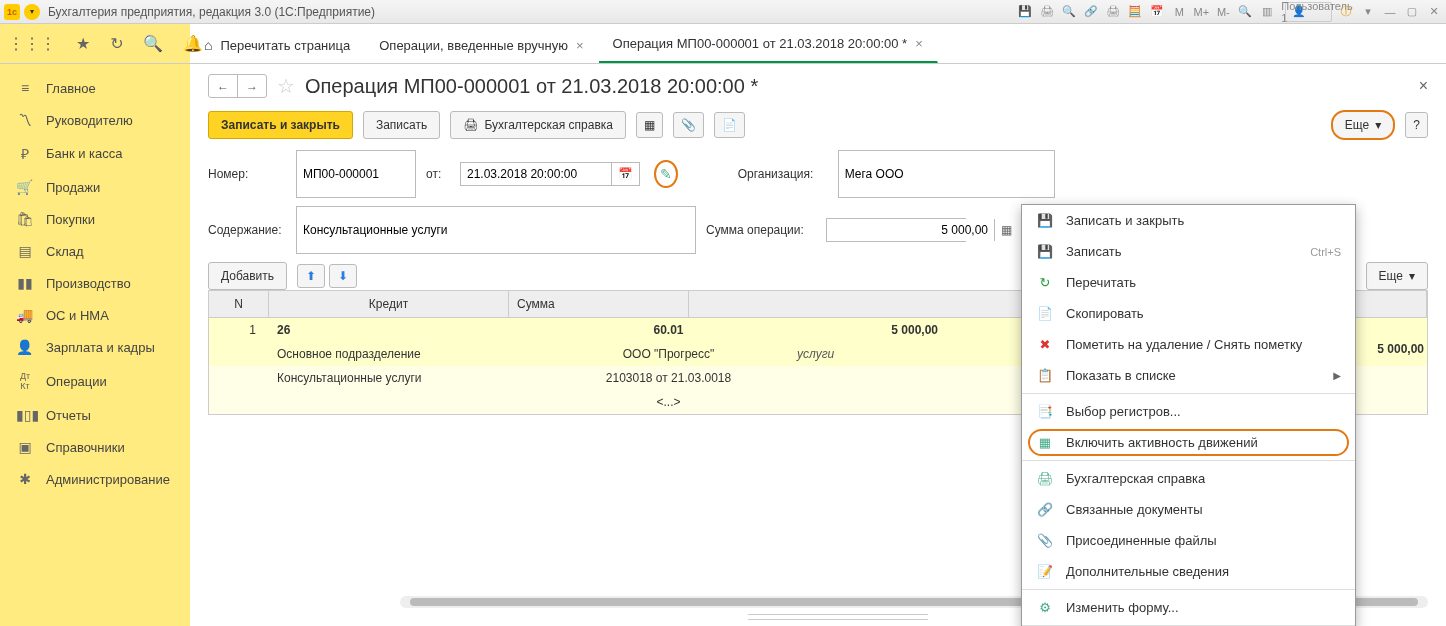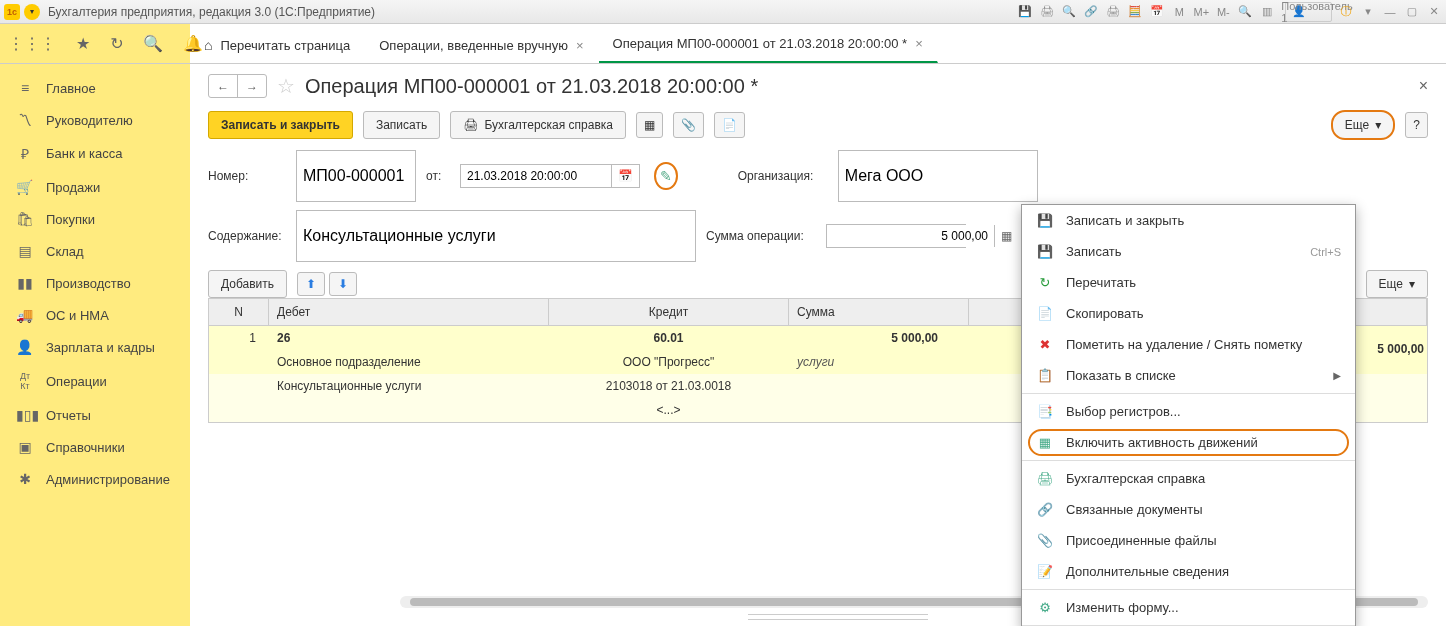--- a/index.html
+++ b/index.html
@@ -45,21 +45,21 @@
   .btn-row{display:flex;align-items:center;gap:10px;margin-bottom:10px;}
   .btn{border:1px solid #bbb;background:#f5f5f5;padding:6px 12px;border-radius:3px;font-size:12px;cursor:pointer;display:flex;align-items:center;gap:6px;}
   .btn.primary{background:#ffd324;border-color:#d4a800;font-weight:bold;}
   .btn.icon-only{padding:5px 7px;}
   .btn-more{margin-left:auto;}
   .annot-oval-more .btn{border:2px solid #e47911;border-radius:14px;}
   
   .form-row{display:flex;align-items:center;gap:10px;margin-bottom:8px;}
   .form-row label{min-width:78px;}
   .form-row label.org-lbl{margin-left:50px;min-width:90px;}
-  .input{border:1px solid #bbb;padding:16px 6px;font-size:16px;background:#fff;}
+  .input{border:1px solid #bbb;padding:16px 6px;font-size:12px;background:#fff;}
   .input.num{width:120px;}
   .date-wrap{display:flex;align-items:center;border:1px solid #bbb;}
   .date-wrap input{border:none;padding:4px 6px;width:150px;font-size:12px;}
   .date-wrap .cal{padding:4px 6px;border-left:1px solid #bbb;color:#666;}
   .annot-oval{display:inline-flex;border:2px solid #e47911;border-radius:50%;padding:4px;margin-left:4px;}
   .annot-oval span{color:#5a8;font-size:14px;}
   .input.wide{width:400px;}
   .sum-wrap{display:flex;align-items:center;border:1px solid #bbb;width:140px;}
   .sum-wrap input{border:none;padding:4px 6px;text-align:right;flex:1;font-size:12px;}
   .sum-wrap .calc{padding:4px 6px;border-left:1px solid #bbb;color:#666;}
@@ -253,21 +253,21 @@
       <input class="input num" value="МП00-000001" style="">
       <label style="min-width:24px;">от:</label>
       <div class="date-wrap">
         <input value="21.03.2018 20:00:00" style="">
         <span class="cal">📅</span>
       </div>
       <div class="annot-oval">
           <span>✎</span>
         </div>
       <label class="org-lbl">Организация:</label>
-      <input class="input" style="width: 200px;" value="Мега ООО">
+      <input class="input" style="width: 217px;" value="Мега ООО">
     </div>
 
     <div class="form-row">
       <label>Содержание:</label>
       <input class="input wide" value="Консультационные услуги" style="">
       <label style="min-width:110px;">Сумма операции:</label>
       <div class="sum-wrap">
         <input value="5 000,00" style="">
         <span class="calc">▦</span>
       </div>
@@ -283,21 +283,20 @@
         <div class="btn">
             <span>Еще</span> 
             <span>▾</span>
           </div>
       </div>
     </div>
 
     <div class="grid">
       <div class="grid-head">
         <div class="col-n">N</div>
-        <div class="col-d">Дебет</div>
         <div class="col-k">Кредит</div>
         <div class="col-s">Сумма</div>
         <div class="col-rest"></div>
       </div>
       <div class="grid-row r1">
         <div class="col-n">1</div>
         <div class="col-d" style="font-weight:bold;">26</div>
         <div class="col-k" style="font-weight:bold;">60.01</div>
         <div class="col-s" style="font-weight:bold;">5 000,00</div>
         <div class="col-rest"></div>

